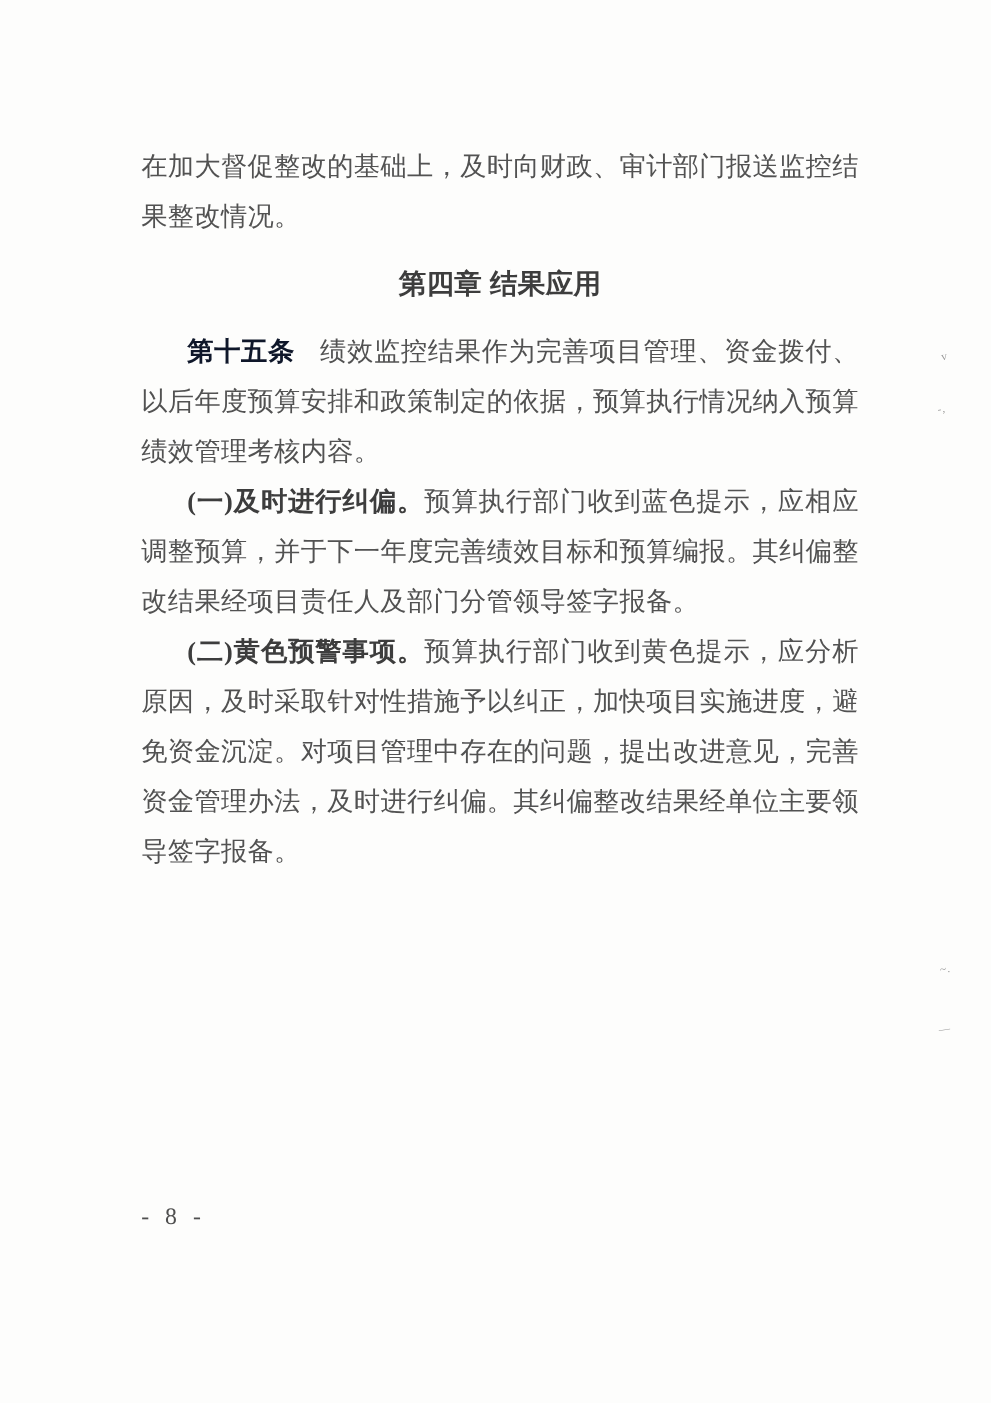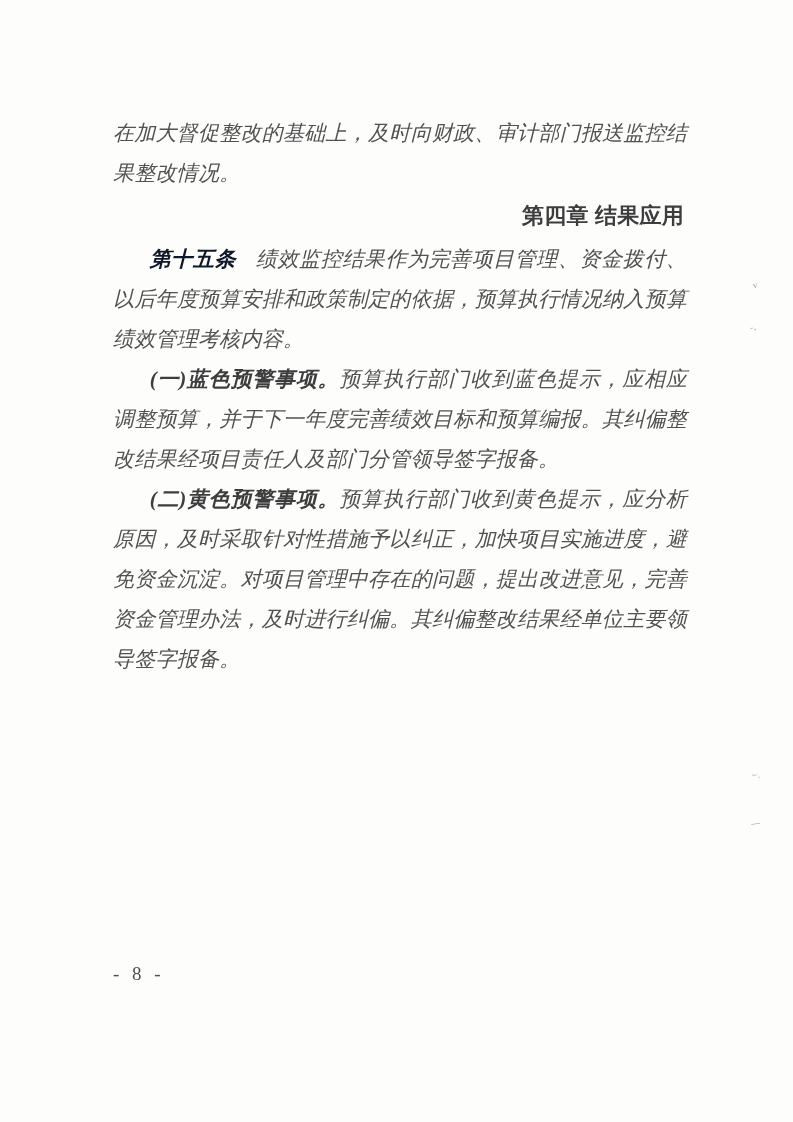--- a/index.html
+++ b/index.html
@@ -23,30 +23,29 @@
     left: 113px;
     width: 574px;
     font-size: 21px;
     line-height: 40px;
     letter-spacing: 0.25px;
     text-align: justify;
   }
   .para {
     margin: 0;
     text-indent: 1.75em;
-    font-style: italic;
   }
   .para.no-indent {
     text-indent: 0;
   }
   .chapter {
-    margin: 3px;
+    margin: 14px;
     font-size: 22px;
     line-height: 40px;
-    text-align: right;
+    text-align: center;
     text-indent: 0;
     font-weight: bold;
     color: #3d3d3d;
     font-family: "Liberation Sans", "DejaVu Sans", sans-serif;
   }
   .article-label {
     font-weight: bold;
     color: #0f172a;
     margin-right: 0.95em;
   }
@@ -81,21 +80,21 @@
 
   <div class="content">
 
     <p class="para no-indent">在加大督促整改的基础上，及时向财政、审计部门报送监控结果整改情况。</p>
 
     <h2 class="chapter">第四章 结果应用</h2>
 
     <p class="para"><span class="article-label">第十五条</span><span>绩效监控结果作为完善项目管理、资金拨付、以后年度预算安排和政策制定的依据，预算执行情况纳入预算绩效管理考核内容。</span></p>
 
 
-    <p class="para"><span class="item-label">(一)蓝色预警事项。</span><span>预算执行部门收到蓝色提示，应相应调整预算，并于下一年度完善绩效目标和预算编报。其纠偏整改结果经项目责任人及部门分管领导签字报备。</span></p>
+    <p class="para"><span class="item-label">(一)及时进行纠偏。</span><span>预算执行部门收到蓝色提示，应相应调整预算，并于下一年度完善绩效目标和预算编报。其纠偏整改结果经项目责任人及部门分管领导签字报备。</span></p>
 
     <p class="para"><span class="item-label">(二)黄色预警事项。</span><span>预算执行部门收到黄色提示，应分析原因，及时采取针对性措施予以纠正，加快项目实施进度，避免资金沉淀。对项目管理中存在的问题，提出改进意见，完善资金管理办法，及时进行纠偏。其纠偏整改结果经单位主要领导签字报备。</span></p>
 
 
   </div>
 
   <div class="page-number">- 8 -</div>
 
   <span class="artifact" style="left:753px; top:281px;">v</span>
   <span class="artifact" style="left:750px; top:323px;">- ,</span>

